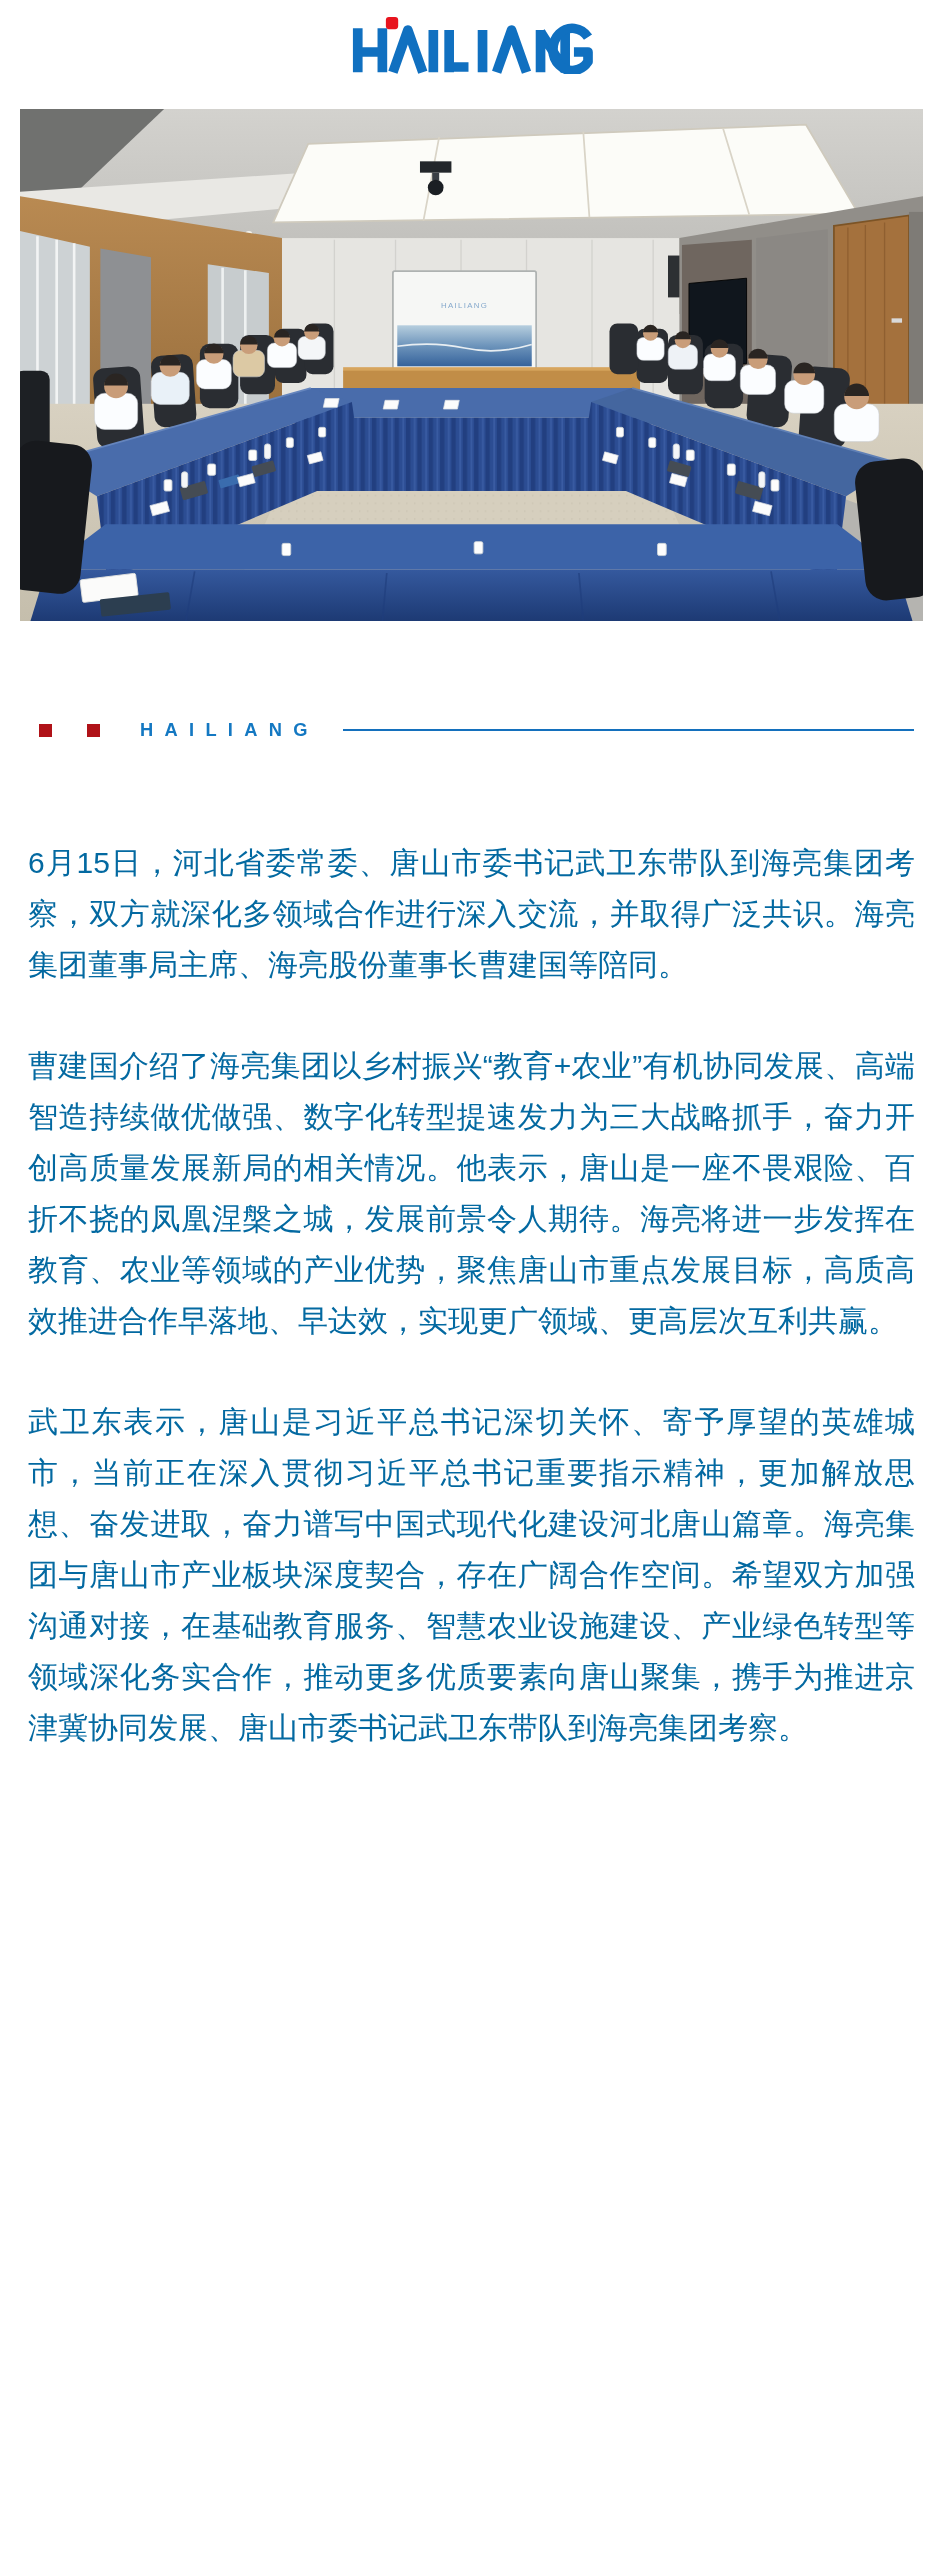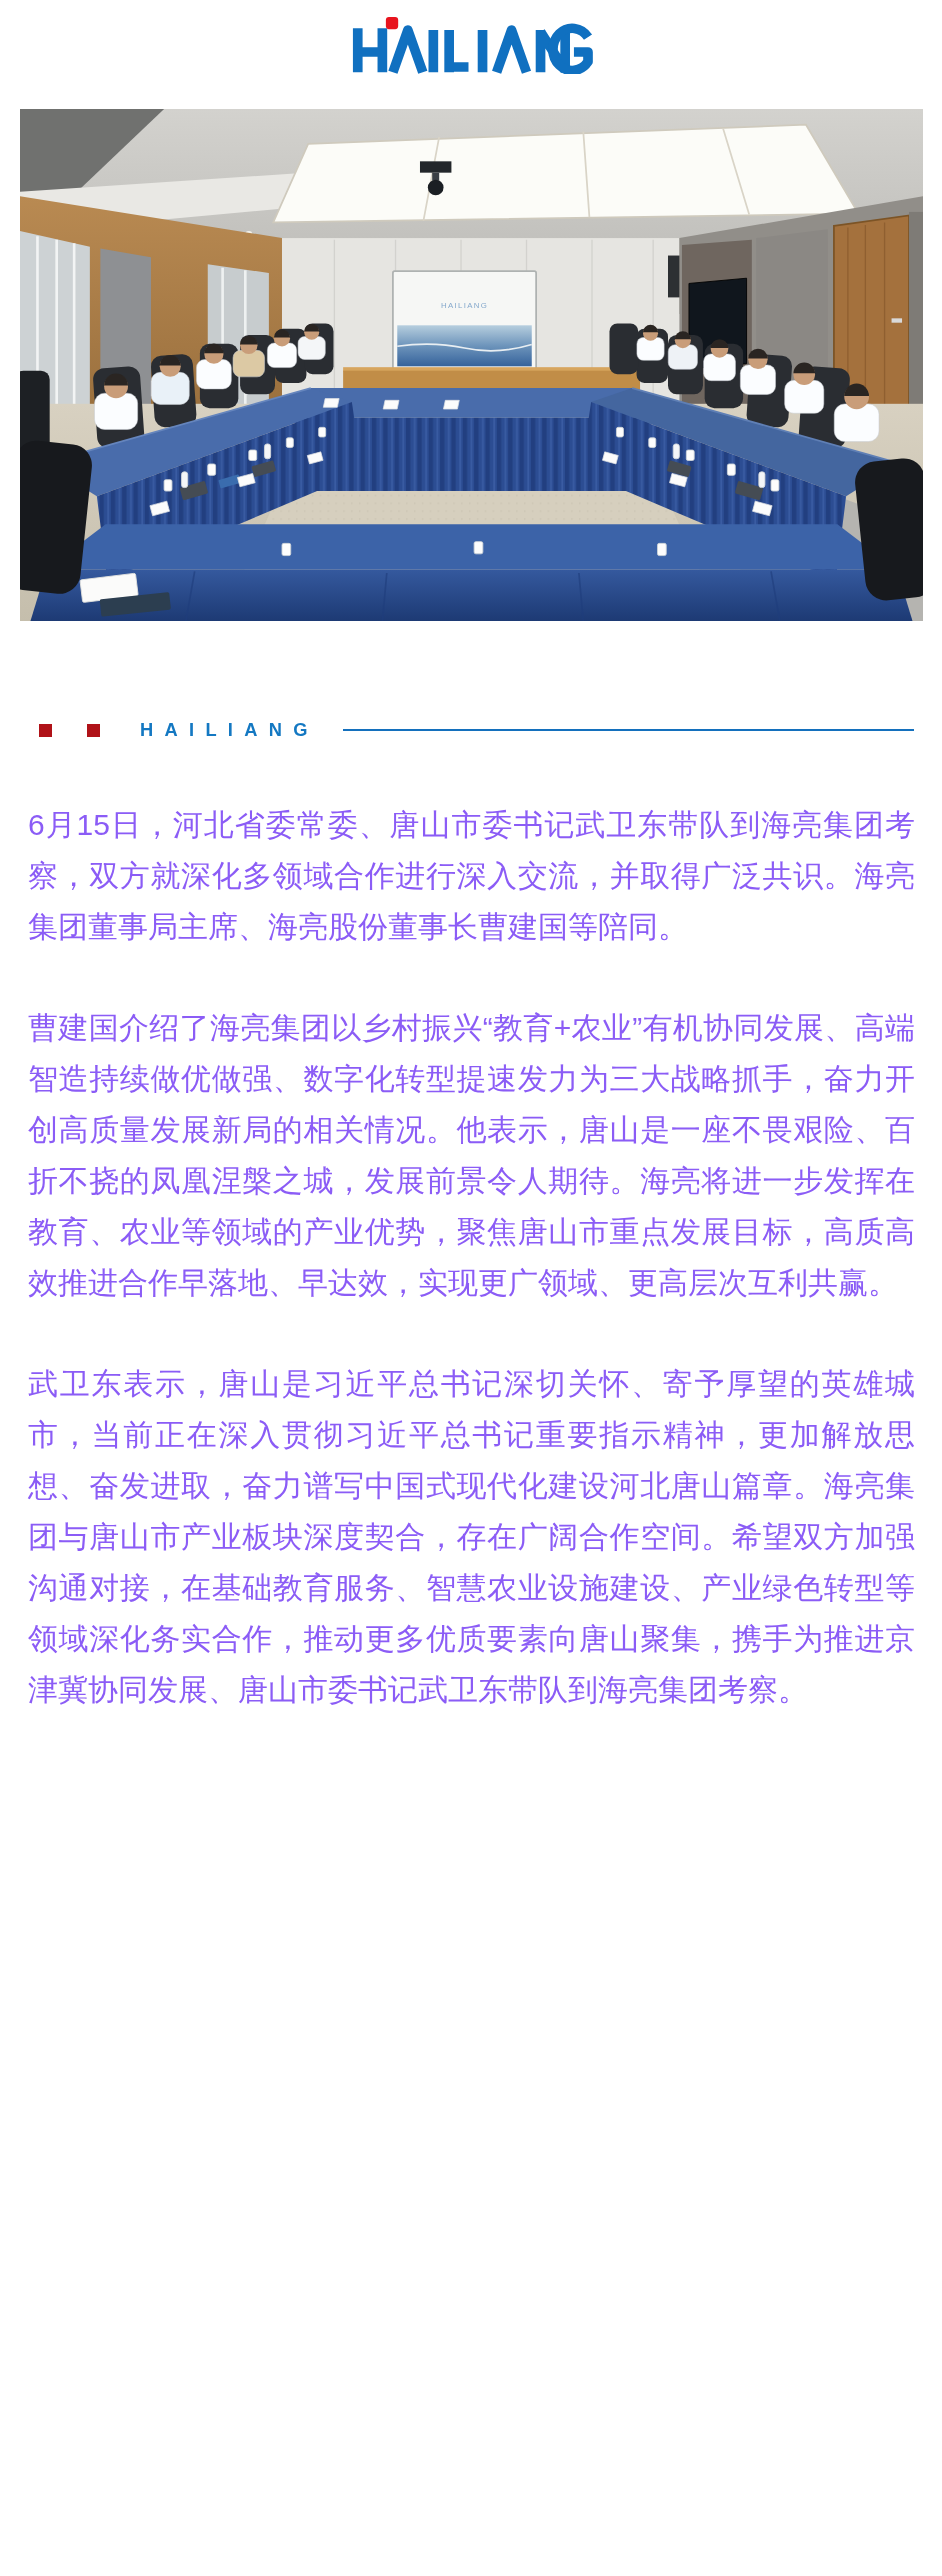--- a/index.html
+++ b/index.html
@@ -11,21 +11,21 @@
   .hl-logo svg{display:block;}
   .photo{position:absolute;top:109px;left:20px;width:903px;height:512px;overflow:hidden;}
   .photo svg{display:block;width:100%;height:100%;}
   .section-header{position:absolute;top:716px;left:39px;right:29px;height:28px;
                   display:flex;align-items:center;}
   .sq{width:13px;height:13px;background:#b01218;flex:0 0 auto;}
   .sq.sq2{margin-left:35px;}
   .section-label{margin-left:40px;font-size:18.3px;font-weight:600;letter-spacing:11.3px;
                  color:#1478c2;white-space:nowrap;}
   .header-line{flex:1 1 auto;height:2.6px;background:#1470bd;margin-left:24.4px;}
-  .article{position:absolute;top:799px;left:28px;width:887px;color:#8b5cf6;}
+  .article{position:absolute;top:837px;left:28px;width:887px;color:#0369a1;}
   .article p{margin:0 0 50px 0;font-size:30px;line-height:51px;text-align:justify;}
   .footer-card{position:absolute;top:2151px;left:20px;width:903px;height:358px;background:#edf4fb;}
   .slogan{position:absolute;left:129px;top:96px;width:410px;text-align:center;
           color:#1d73bb;font-size:49px;font-weight:bold;line-height:80px;letter-spacing:4.4px;}
   .qr{position:absolute;left:570px;top:97px;width:171px;height:168px;background:#ffffff;
       display:flex;align-items:center;justify-content:center;}
 </style>
 </head>
 <body>
 

